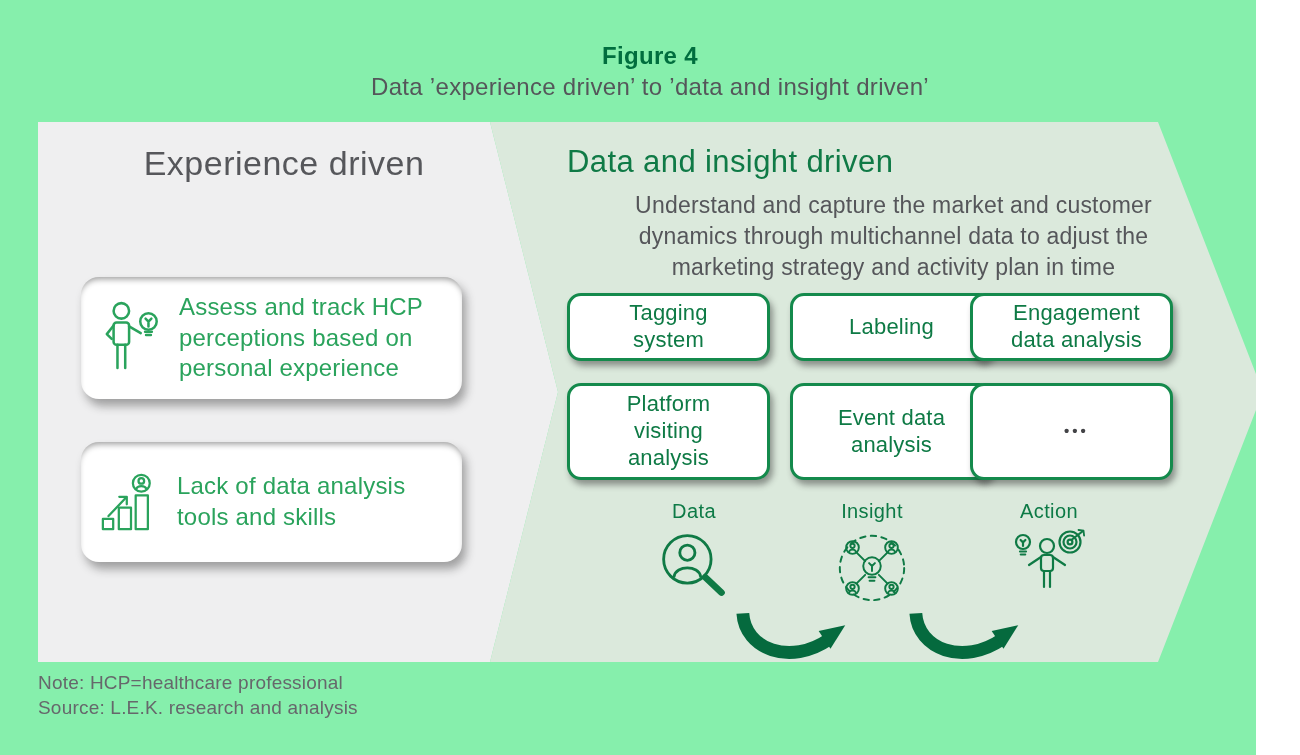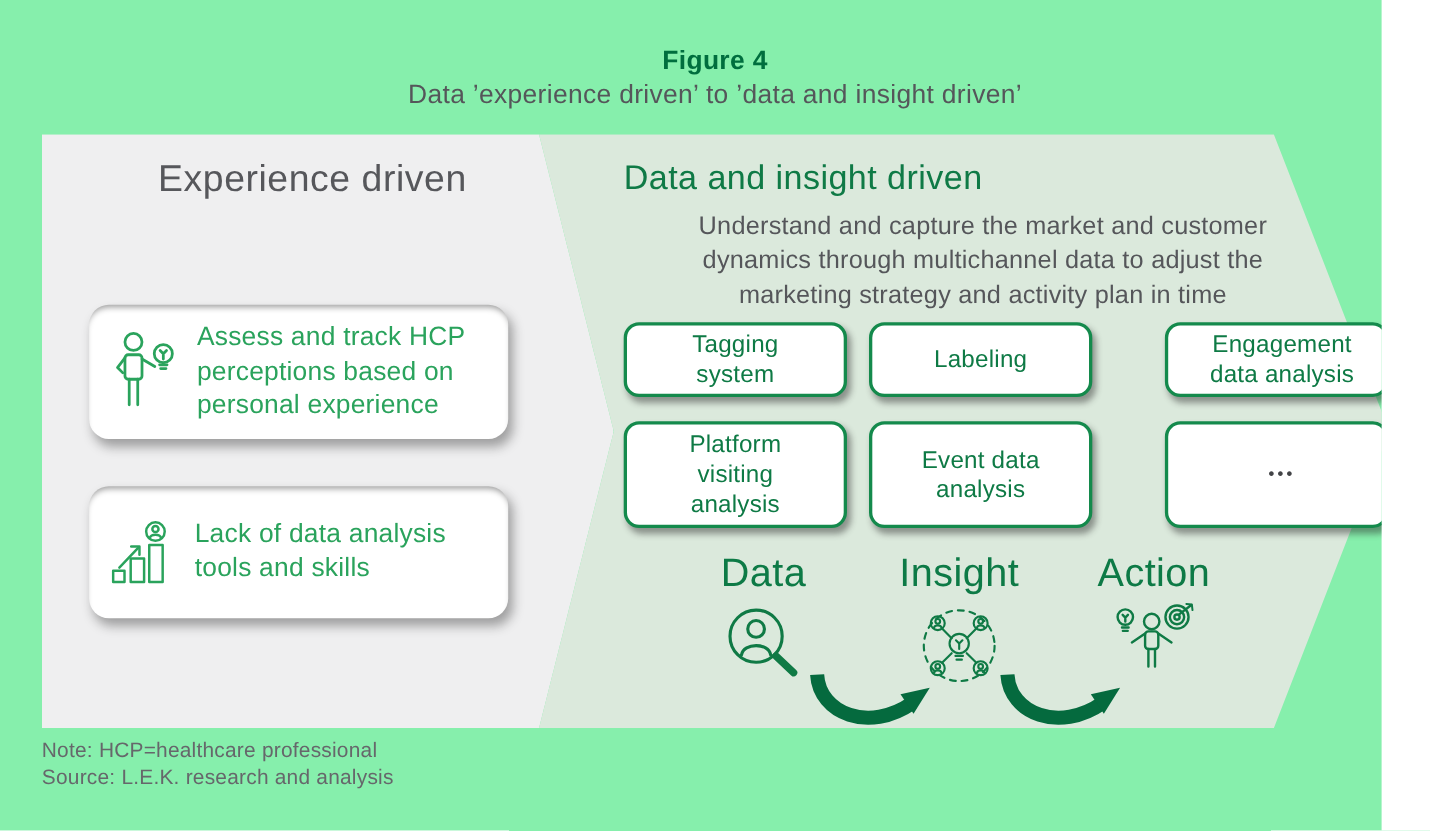--- a/index.html
+++ b/index.html
@@ -36,29 +36,29 @@
                  font-size:31px; color:#0f7a46; letter-spacing:.4px; }
   .right-sub   { position:absolute; left:509px; top:68px; width:693px; text-align:center;
                  font-size:23px; color:#55565a; line-height:1.35; white-space:pre-line; letter-spacing:.2px; }
 
   .gbox { position:absolute; width:203px; background:#ffffff; border:3px solid #148a4c; border-radius:14px;
           box-shadow:3px 5px 6px rgba(40,40,40,.45);
           display:flex; align-items:center; justify-content:center; text-align:center;
           font-size:22px; color:#0e7a45; line-height:1.22; white-space:pre-line; letter-spacing:.2px; }
   .row1 { top:171px; height:68px; }
   .row2 { top:261px; height:97px; }
-  .col1 { left:529px; } .col2 { left:752px; } .col3 { left:1021px;padding-left:10px; }
+  .col1 { left:529px; } .col2 { left:752px; } .col3 { left:932px;padding-left:10px; }
   .gbox .dots { color:#434447; font-size:15px; font-weight:bold; letter-spacing:3px; }
 
   
   .flow-item { position:absolute; top:378px; width:160px; text-align:center; }
   .flow-data    { left:576px; }
   .flow-insight { left:754px; }
   .flow-action  { left:931px; }
-  .flow-label { font-size:36px; color:#0d7a46; letter-spacing:.4px; margin-bottom:6px; }
+  .flow-label { font-size:20px; color:#0d7a46; letter-spacing:.4px; margin-bottom:6px; }
   .flow-icon  { display:inline-block; }
 
   .swoosh { position:absolute; top:487px; width:128px; height:58px; }
   .swoosh-1 { left:695px; }
   .swoosh-2 { left:868px; }
 
   
   .note   { position:absolute; left:38px; top:672px; font-size:19px; color:#66676b; letter-spacing:.2px; }
   .source { position:absolute; left:38px; top:697px; font-size:19px; color:#66676b; letter-spacing:.2px; }
 

